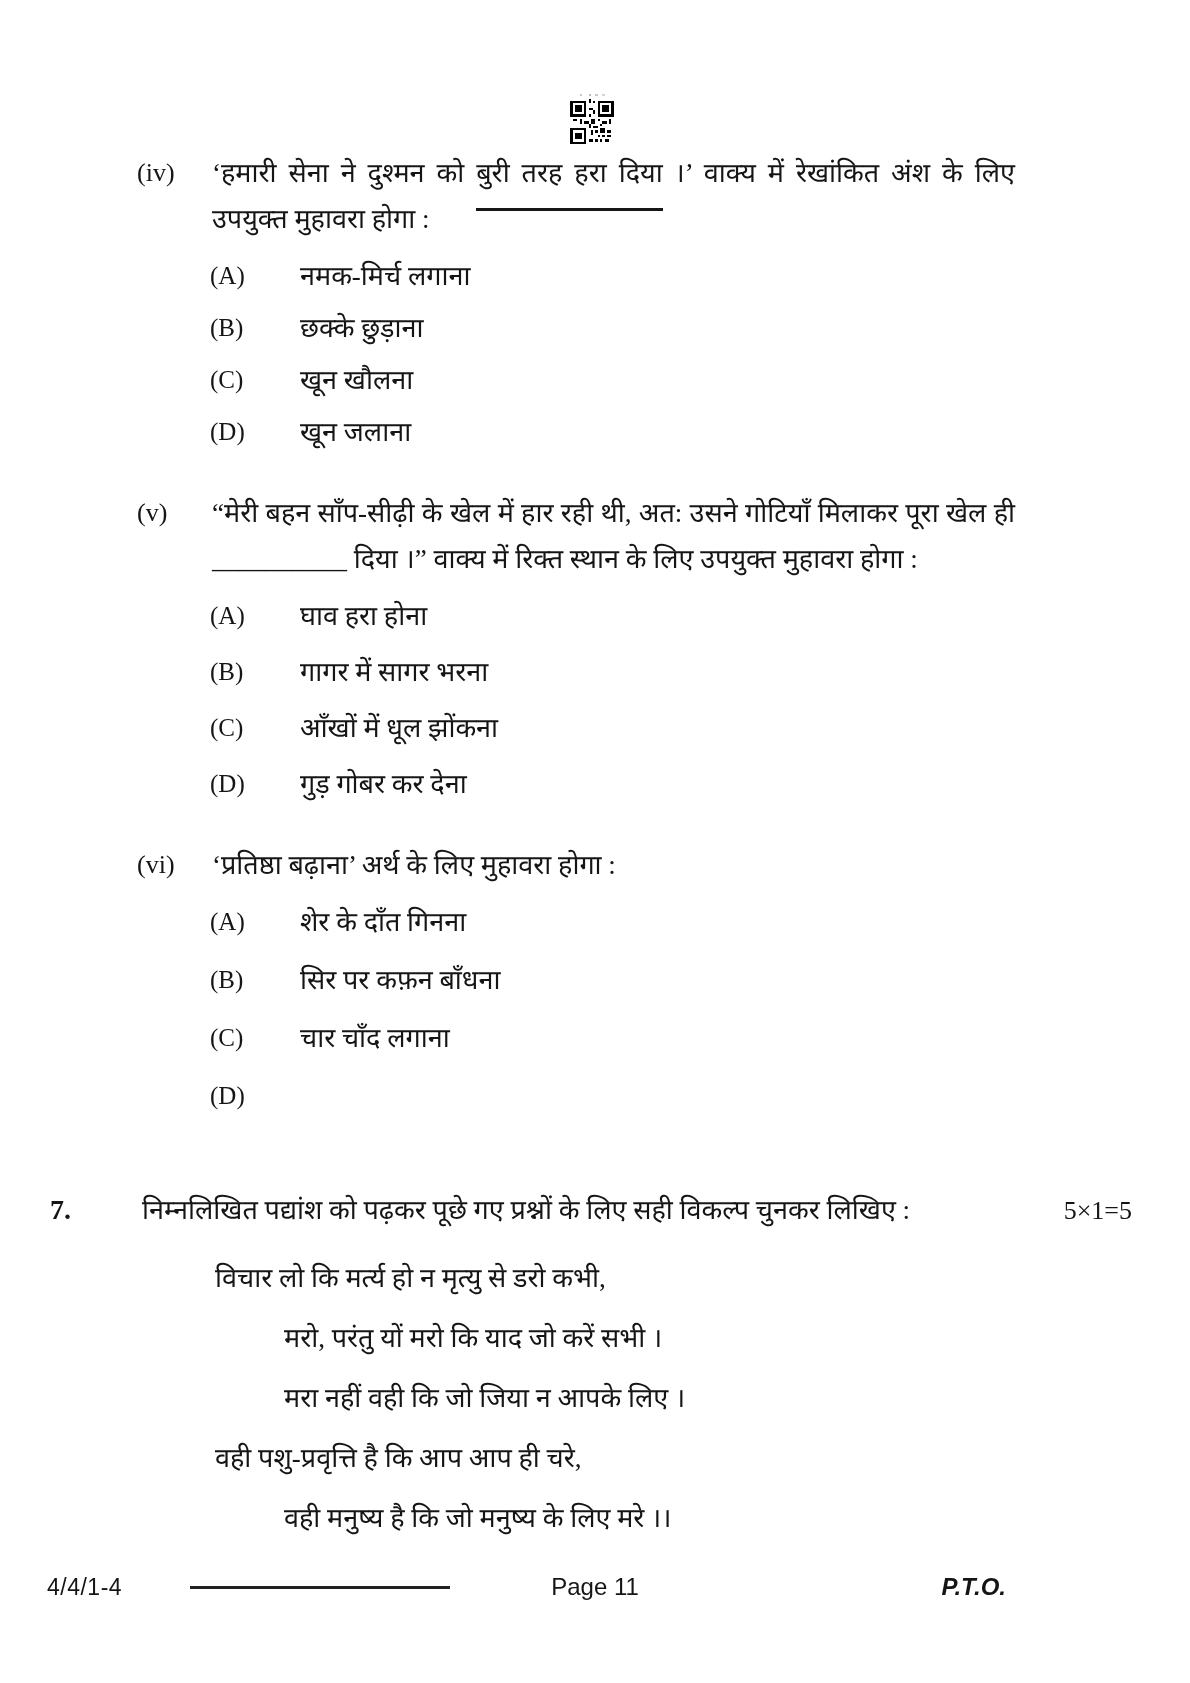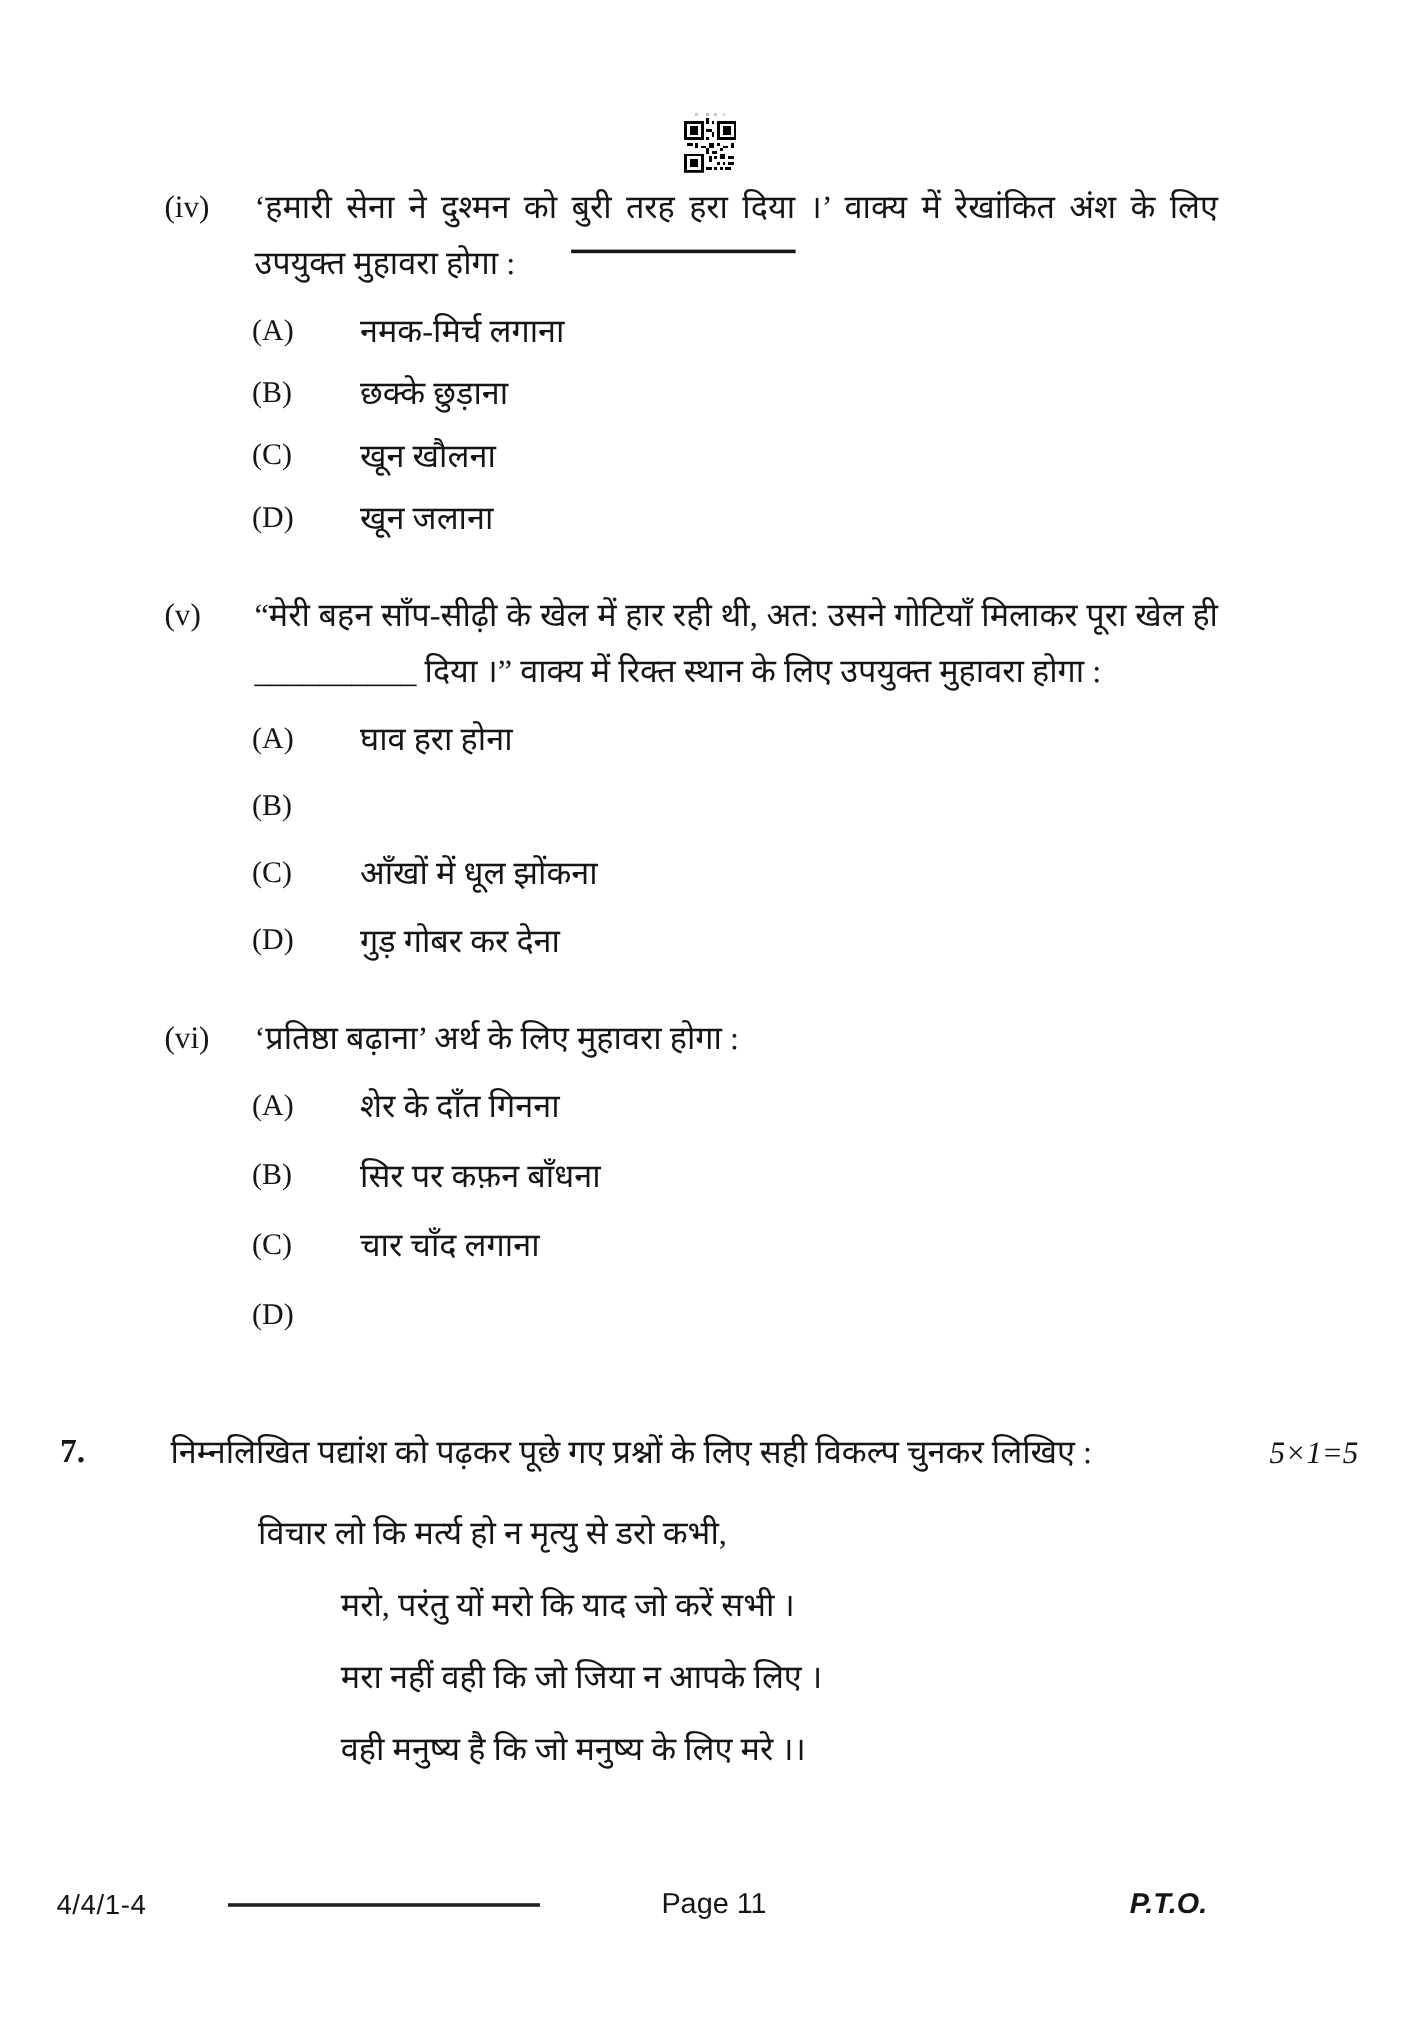--- a/index.html
+++ b/index.html
@@ -41,21 +41,21 @@
   .opt { display: flex; font-size: 27px; line-height: 32px; margin-bottom: 20px; }
   .opts-v .opt { margin-bottom: 24px; }
   .opts-vi .opt { margin-bottom: 26px; }
   .optlabel { flex: none; width: 90px; font-size: 25px; }
   .opttext { flex: 1; }
 
   
   .q7 { display: flex; align-items: flex-start; margin-top: 76px; padding-left: 50px; padding-right: 58px; }
   .q7num { flex: none; width: 92px; font-weight: bold; font-size: 28px; line-height: 44px; }
   .q7text { flex: 1; font-size: 27px; line-height: 44px; padding-right: 24px; }
-  .q7marks { flex: none; font-style: italic; font-size: 26px; line-height: 46px; }
+  .q7marks { flex: none; font-size: 26px; line-height: 46px; }
 
   .poem { margin-top: 14px; margin-left: 215px; }
   .poem-line { font-size: 27px; line-height: 60px; white-space: nowrap; }
   .poem-line.indent { margin-left: 69px; }
 
   
   .footer { position: absolute; left: 0; top: 1568px; width: 1056px; height: 40px; font-family: "Liberation Sans", sans-serif; }
   .paper-code { position: absolute; left: 47px; top: 6px; font-size: 23px; letter-spacing: 0.5px; }
   .footer-rule { position: absolute; left: 190px; top: 18px; width: 260px; height: 3px; background: #222; }
   .page-number { position: absolute; left: 0; width: 1190px; top: 5px; text-align: center; font-size: 24px; }
@@ -146,20 +146,21 @@
         <span class="qnum">(v)</span>
         <div class="qtext">“मेरी बहन साँप-सीढ़ी के खेल में हार रही थी, अत: उसने गोटियाँ मिलाकर पूरा खेल ही __________ दिया ।” वाक्य में रिक्त स्थान के लिए उपयुक्त मुहावरा होगा :</div>
       </div>
       <div class="opts opts-v">
         <div class="opt">
           <span class="optlabel">(A)</span>
           <span class="opttext">घाव हरा होना</span>
         </div>
         <div class="opt">
           <span class="optlabel">(B)</span>
+          <span class="opttext">गागर में सागर भरना</span>
         </div>
         <div class="opt">
           <span class="optlabel">(C)</span>
           <span class="opttext">आँखों में धूल झोंकना</span>
         </div>
         <div class="opt">
           <span class="optlabel">(D)</span>
           <span class="opttext">गुड़ गोबर कर देना</span>
         </div>
       </div>
@@ -192,20 +193,21 @@
     <div class="q7">
       <span class="q7num">7.</span>
       <div class="q7text">निम्नलिखित पद्यांश को पढ़कर पूछे गए प्रश्नों के लिए सही विकल्प चुनकर लिखिए :</div>
       <span class="q7marks">5×1=5</span>
     </div>
 
     <div class="poem">
       <div class="poem-line">विचार लो कि मर्त्य हो न मृत्यु से डरो कभी,</div>
       <div class="poem-line indent">मरो, परंतु यों मरो कि याद जो करें सभी ।</div>
       <div class="poem-line indent">मरा नहीं वही कि जो जिया न आपके लिए ।</div>
+      <div class="poem-line">वही पशु-प्रवृत्ति है कि आप आप ही चरे,</div>
       <div class="poem-line indent">वही मनुष्य है कि जो मनुष्य के लिए मरे ।।</div>
     </div>
 
   </div>
 
   <div class="footer">
     <span class="paper-code">4/4/1-4</span>
     <span class="footer-rule"></span>
     <span class="page-number">Page 11</span>
     <span class="pto">P.T.O.</span>

